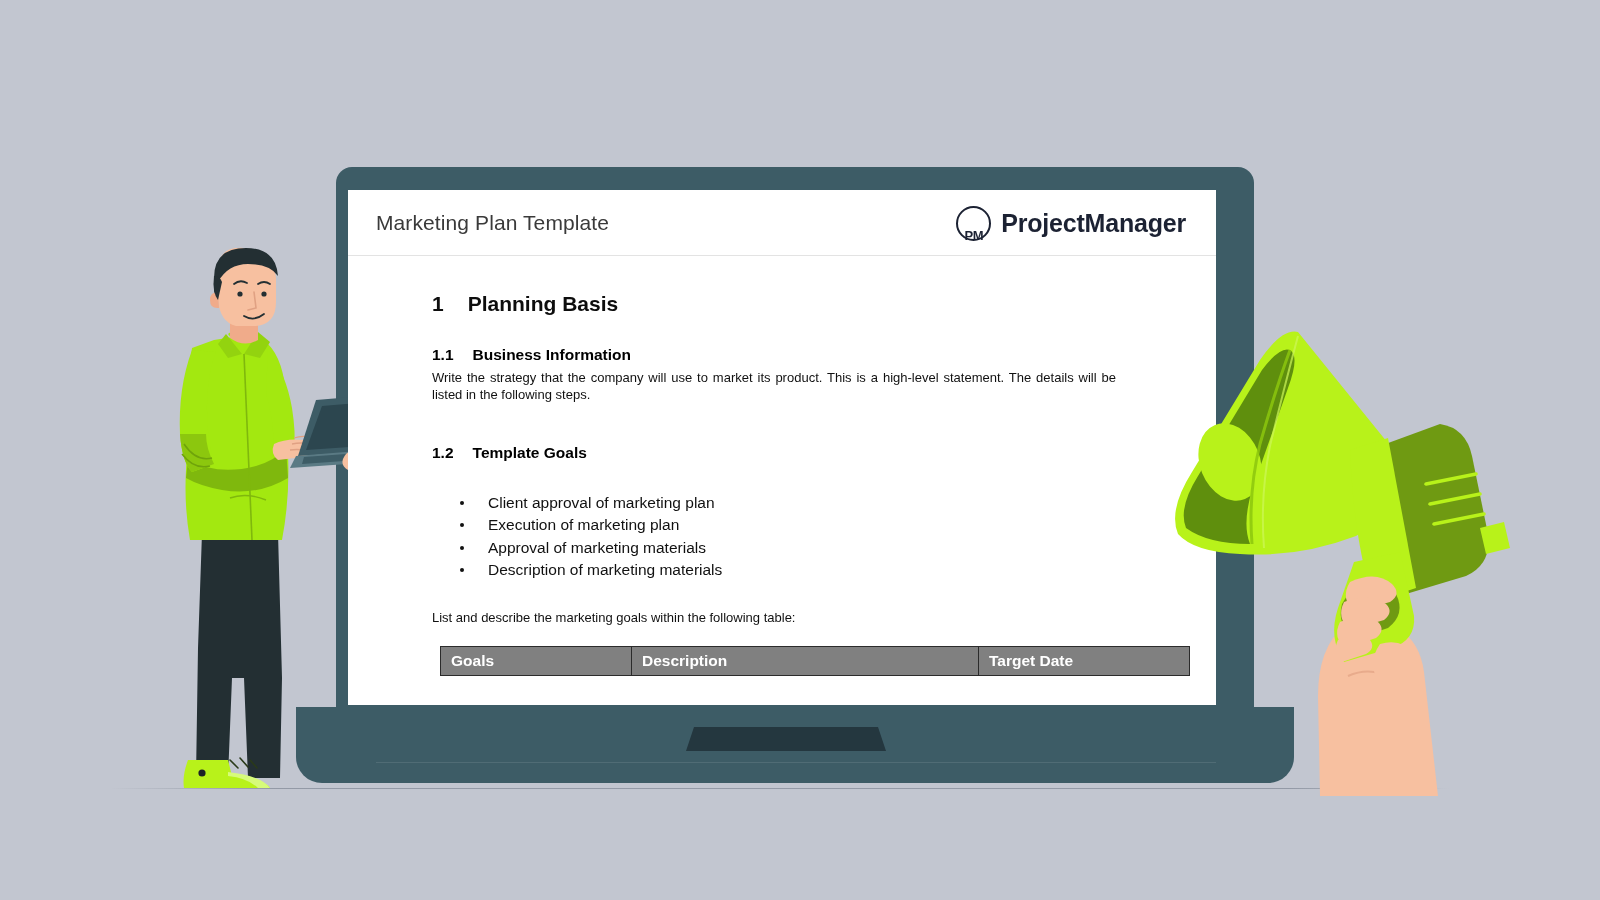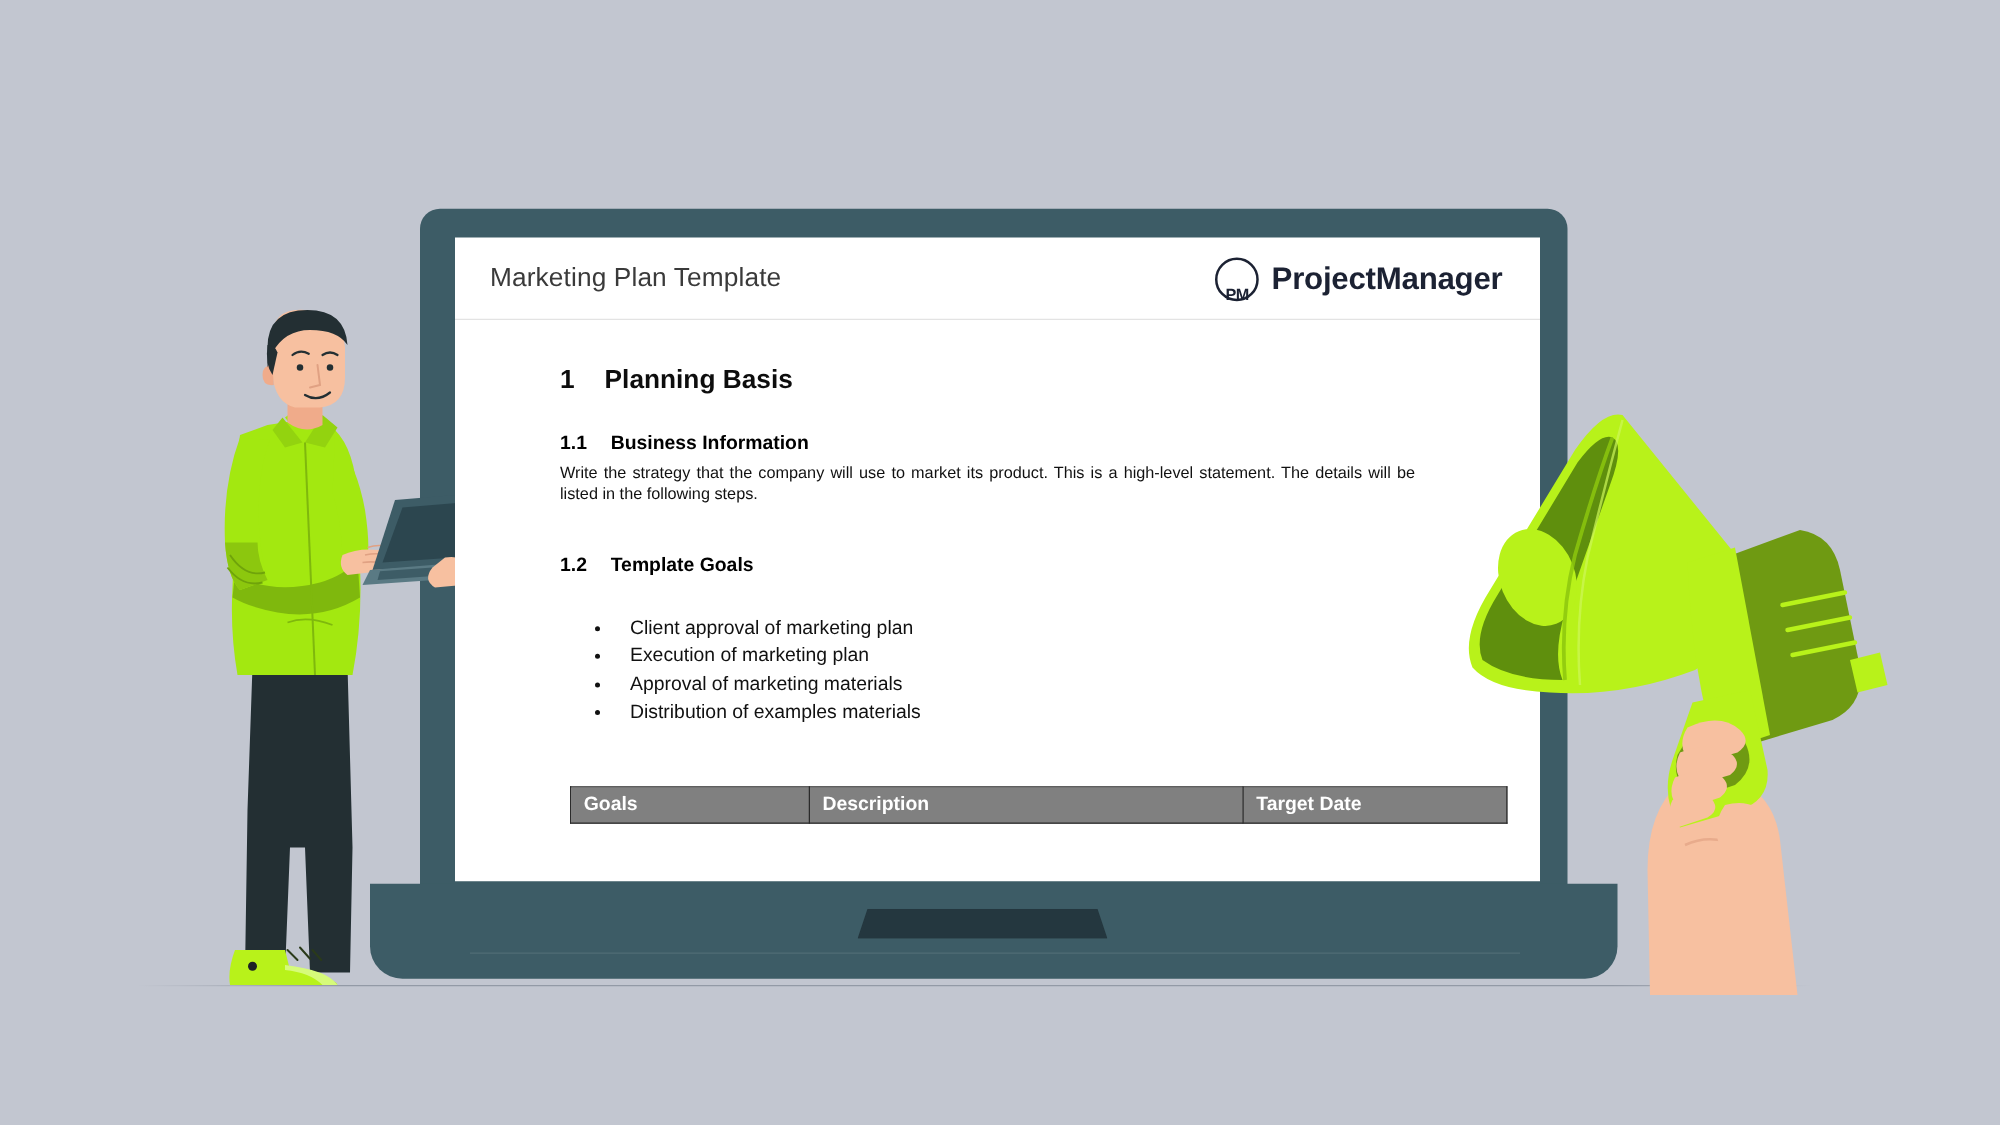--- a/index.html
+++ b/index.html
@@ -38,21 +38,21 @@
     position: absolute;
     left: 336px;
     top: 167px;
     width: 918px;
     height: 570px;
     background: #3d5c66;
     border-radius: 16px 16px 4px 4px;
   }
   .laptop-screen {
     position: absolute;
-    left: 364px;
+    left: 348px;
     top: 190px;
     width: 868px;
     height: 515px;
     background: #ffffff;
     overflow: hidden;
   }
   .laptop-base {
     position: absolute;
     left: 296px;
     top: 707px;
@@ -321,25 +321,26 @@
         <span>1.2</span>
         <span>Template Goals</span>
       </h2>
 
       <div class="gap-md"></div>
 
       <ul class="bullets">
         <li>Client approval of marketing plan</li>
         <li>Execution of marketing plan</li>
         <li>Approval of marketing materials</li>
-        <li>Distribution of examples materials</li>
+        <li>Description of marketing materials</li>
       </ul>
 
       <div class="gap-md"></div>
 
+      <p class="para">List and describe the marketing goals within the following table:</p>
 
       <table class="goals-table">
         <thead>
           <tr>
             <th class="col-goals">Goals</th>
             <th class="col-desc">Description</th>
             <th class="col-date">Target Date</th>
           </tr>
         </thead>
 

